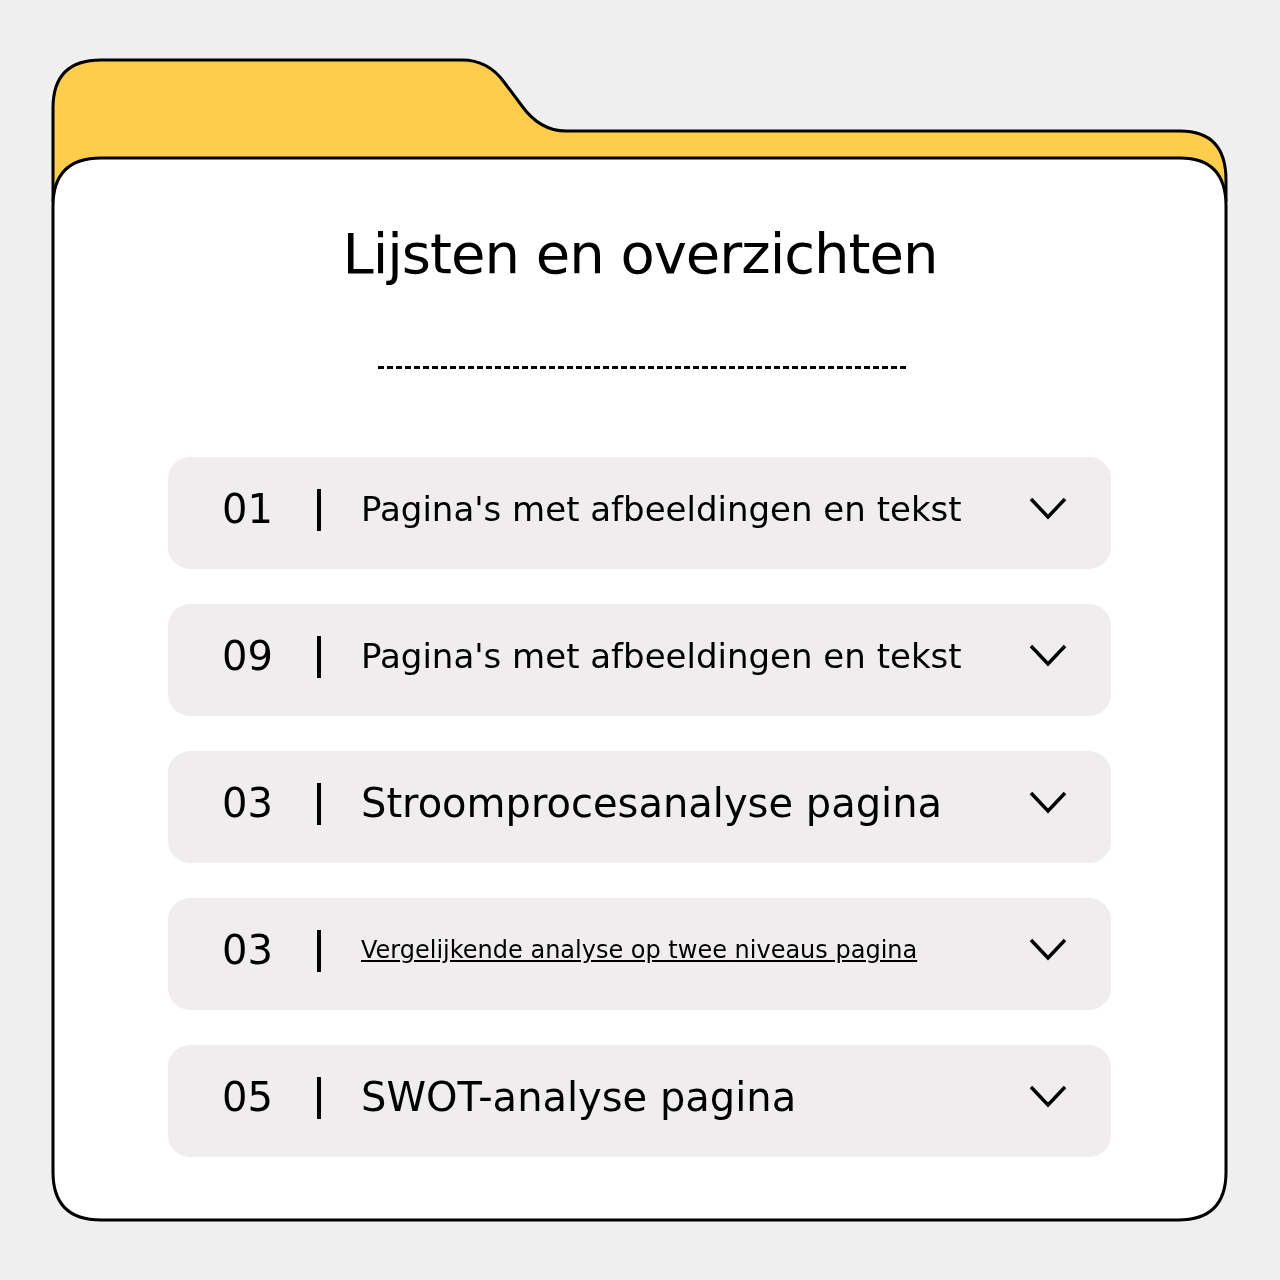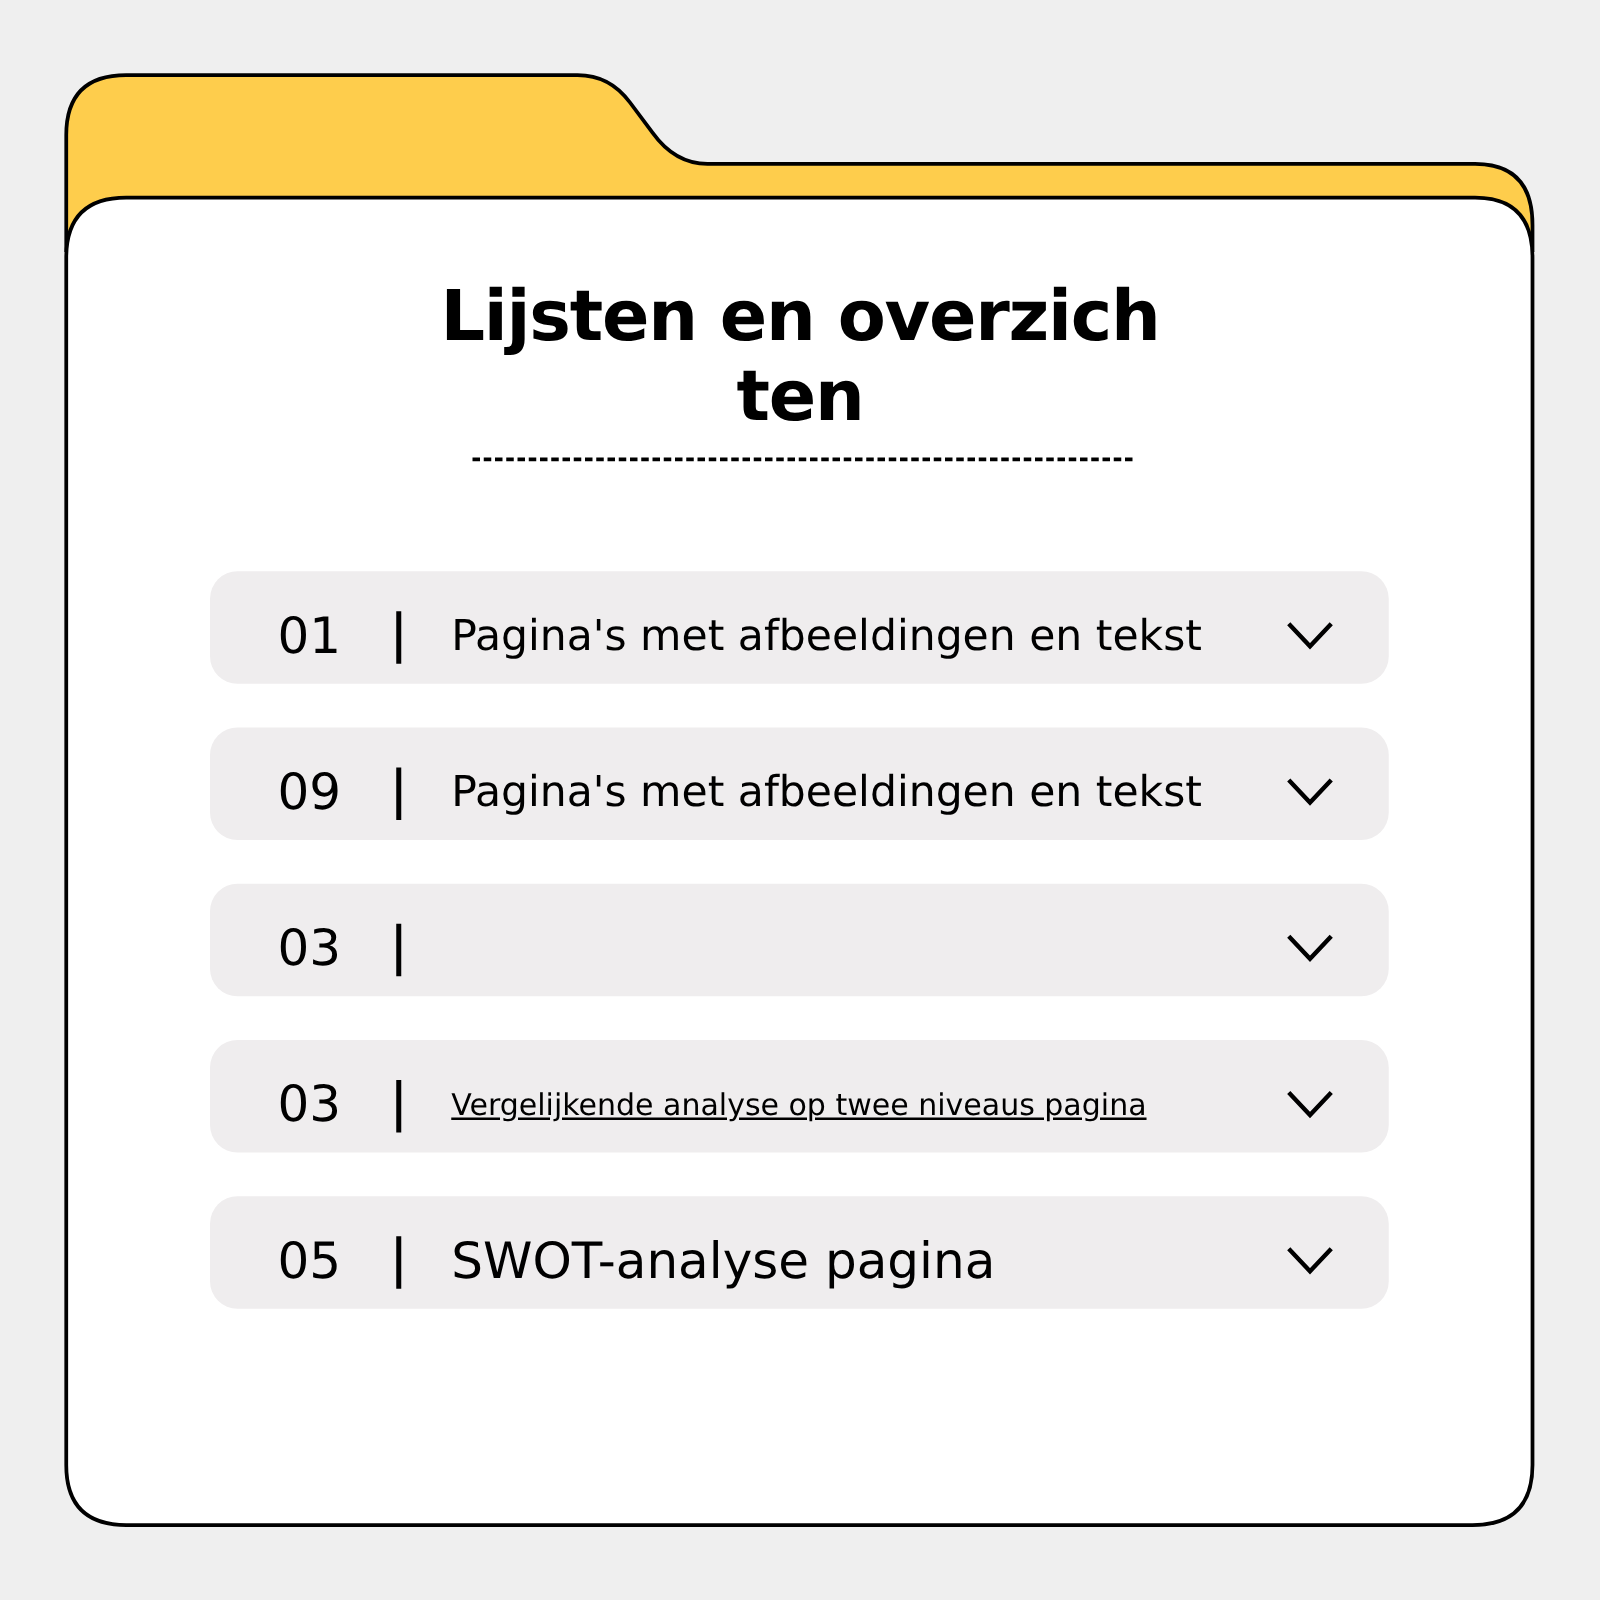--- a/index.html
+++ b/index.html
@@ -3,30 +3,30 @@
 <meta charset="utf-8">
 <style>
   html, body { margin:0; padding:0; }
   body {
     width:1280px; height:1280px; background:#efefef; position:relative; overflow:hidden;
     font-family:"DejaVu Sans","Liberation Sans",sans-serif; color:#000;
   }
   svg.folder { position:absolute; left:0; top:0; }
   .title {
     position:absolute; left:340px; top:222px; width:600px; text-align:center;
-    font-size:56px; font-weight:bold; line-height:64px; letter-spacing:-1px;
+    font-size:56px; font-weight:normal; line-height:64px; letter-spacing:-1px;
     word-break:break-all;
   }
   .dash {
     position:absolute; left:378px; top:366px; width:528px; height:0;
     border-top:3px dashed #000;
   }
   .items { position:absolute; left:168px; top:457px; width:943px; }
   .item {
-    height:90px; background:#efedee; border-radius:22px; margin-bottom:35px;
+    height:112px; background:#efedee; border-radius:22px; margin-bottom:35px;
     position:relative; cursor:pointer;
   }
   .num { position:absolute; left:54px; top:0; line-height:105px; font-size:40px; }
   .bar { position:absolute; left:149px; top:32px; width:4px; height:42px; background:#000; }
   .label { position:absolute; left:193px; top:0; line-height:105px; font-size:34px; white-space:nowrap; }
   .label.big { font-size:40px; }
   .label.small { font-size:24px;text-decoration:underline; }
   .chev { position:absolute; left:860px; top:38px; }
 </style>
 </head>
@@ -53,20 +53,21 @@
     <span class="num">09</span>
     <span class="bar"></span>
     <span class="label">Pagina's met afbeeldingen en tekst</span>
     <svg class="chev" width="40" height="28" viewBox="0 0 40 28">
         <polyline points="3,4 20,22 37,4" fill="none" stroke="#000" stroke-width="3.5"></polyline>
       </svg>
   </div>
   <div class="item">
     <span class="num">03</span>
     <span class="bar"></span>
+    <span class="label big">Stroomprocesanalyse pagina</span>
     <svg class="chev" width="40" height="28" viewBox="0 0 40 28">
         <polyline points="3,4 20,22 37,4" fill="none" stroke="#000" stroke-width="3.5"></polyline>
       </svg>
   </div>
   <div class="item">
     <span class="num">03</span>
     <span class="bar"></span>
     <span class="label small">Vergelijkende analyse op twee niveaus pagina</span>
     <svg class="chev" width="40" height="28" viewBox="0 0 40 28">
         <polyline points="3,4 20,22 37,4" fill="none" stroke="#000" stroke-width="3.5"></polyline>

